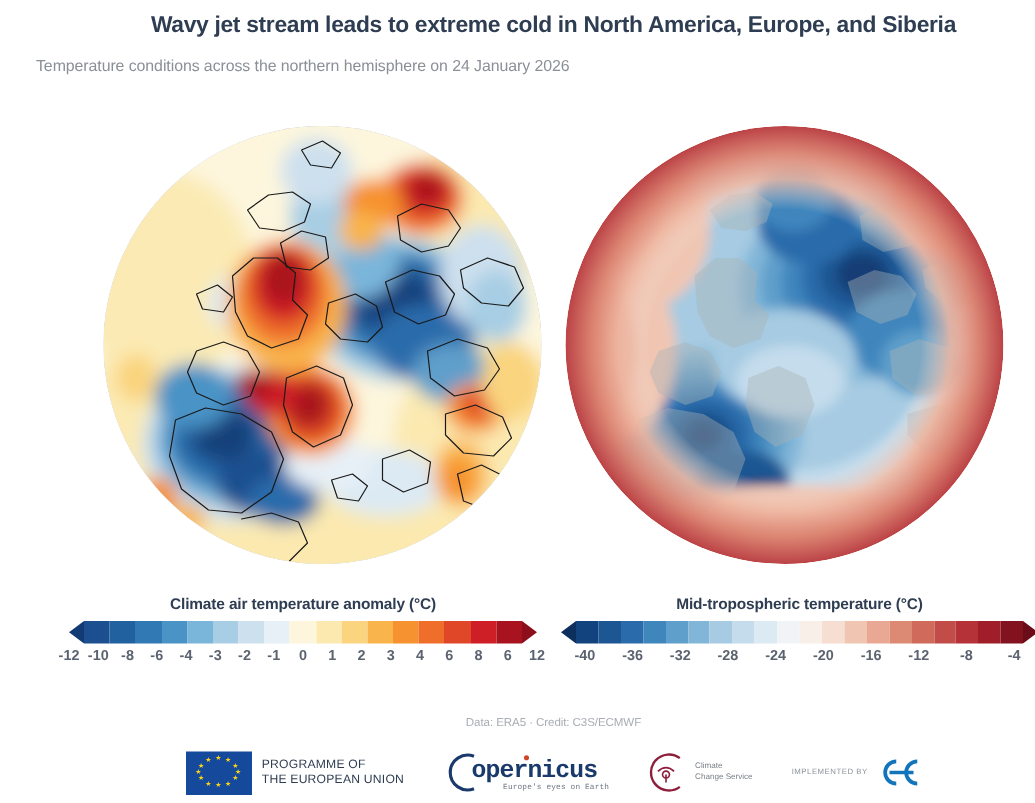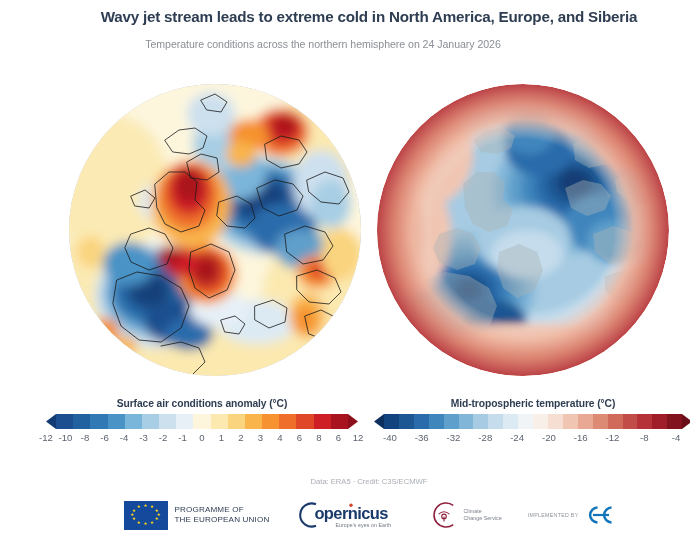--- a/index.html
+++ b/index.html
@@ -32,21 +32,21 @@
     font-weight: bold;
     color: #2e3d52;
     letter-spacing: -0.2px;
     font-stretch: condensed;
   }
   .subtitle {
     position: absolute;
     top: 38px;
     left: 0;
     width: 598px;
-    text-align: center;
+    text-align: left;
     font-size: 10.6px;
     font-weight: normal;
     color: #8b8f96;
     letter-spacing: -0.05px;
   }
 
   
   .map-wrap {
     position: absolute;
     top: 84px;
@@ -104,21 +104,21 @@
   .cb-ticks {
     position: relative;
     height: 14px;
     margin-top: 3px;
   }
   .cb-tick {
     position: absolute;
     top: 0;
     transform: translateX(-50%);
     font-size: 9.6px;
-    font-weight: normal;
+    font-weight: bold;
     color: #5c6370;
     white-space: nowrap;
   }
 
   
   .footnote {
     position: absolute;
     left: 0;
     width: 690px;
     text-align: center;
@@ -159,21 +159,21 @@
   }
   .eu-text {
     margin-left: 7px;
     font-size: 8.1px;
     line-height: 10.2px;
     color: #2e3d52;
     letter-spacing: 0.15px;
     white-space: nowrap;
   }
 
-  .copernicus { display: flex; align-items: center; }
+  .copernicus { display: flex; align-items: center; font-family: Liberation Mono, monospace; }
   .cop-mark { position: relative; width: 108px; height: 30px; }
   .cop-mark svg { position: absolute; left: 0; top: 0; }
   .cop-word {
     position: absolute;
     left: 19px;
     top: 4px;
     font-size: 16.5px;
     font-weight: bold;
     color: #1a3a6b;
     letter-spacing: -0.6px;
@@ -402,21 +402,21 @@
             <path d="M238 96 L256 88 L274 94 L280 108 L270 120 L252 118 L240 108 Z"></path>
             <path d="M196 60 L212 52 L230 56 L238 68 L230 80 L212 84 L198 76 Z"></path>
           </g>
           <circle cx="146" cy="146" r="146" fill="url(#rimR)"></circle>
         </g>
       </svg>
     </div>
   </div>
 
   <div class="cb-block" id="cb-left-block">
-    <div class="cb-title">Surface air conditions anomaly (°C)</div>
+    <div class="cb-title">Climate air temperature anomaly (°C)</div>
     <div class="cb-row">
       <div class="cb-cap">
         <svg width="10" height="15" viewBox="0 0 10 15">
             <polygon points="0,7.5 10,0 10,15" fill="#123a73"></polygon>
           </svg>
       </div>
       <div class="cb-strip" id="cb-left-strip">
           <div class="cb-swatch" style="background: rgb(28, 79, 143);"></div>
           <div class="cb-swatch" style="background: rgb(33, 97, 159);"></div>
           <div class="cb-swatch" style="background: rgb(48, 121, 181);"></div>

